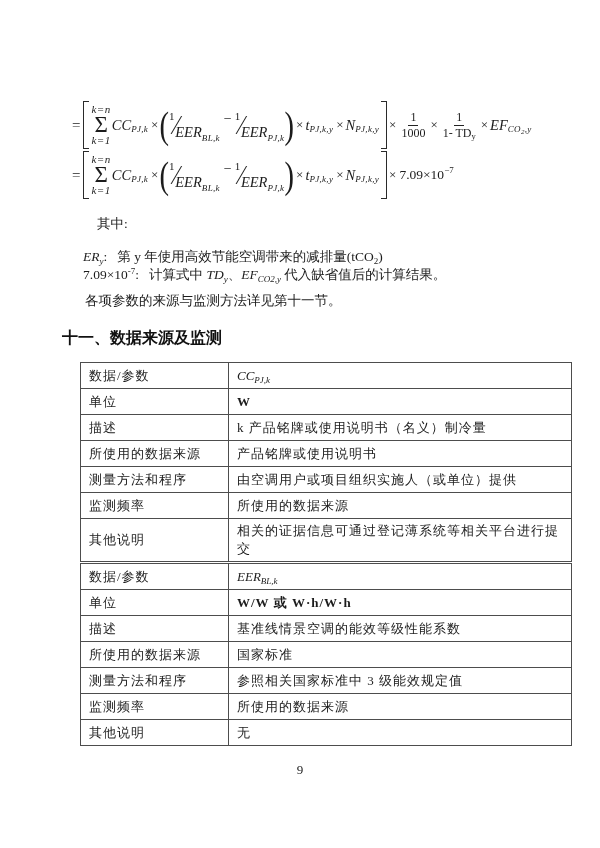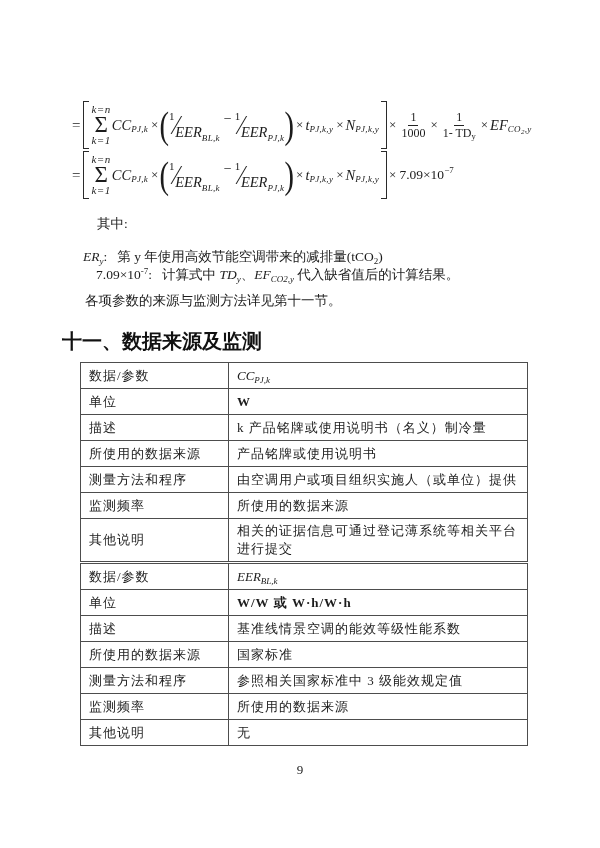--- a/index.html
+++ b/index.html
@@ -36,32 +36,32 @@
   .frac .fn { padding:0 2px; border-bottom:1px solid #222; }
   .frac .fd { padding:0 2px; white-space:nowrap; }
   .fd .fds { font-size:8.5px; position:relative; top:2px; }
   .ssub { font-size:7px; position:relative; top:2px; }
   .supexp { font-size:9px; position:relative; top:-5px; }
   .constant { font-size:13.5px; margin-left:1px; }
   
   .txt { position:absolute; font-size:13.5px; white-space:nowrap; }
   .t-where { top:215px; left:97px; }
   .t-er { top:241px; left:83px;margin-top:7px; }
-  .t-const { top:266px; left:96px; }
+  .t-const { top:266px; left:83px; }
   .t-note { top:292px; left:85px; }
   .ivar { font-style:italic; }
   .sub-s { font-size:9px; font-style:italic; position:relative; top:3px; }
   .sub-u { font-size:9px; position:relative; top:3px; }
   .sup-s { font-size:9px; position:relative; top:-5px; }
   .gap { display:inline-block; width:10px; }
   
   .heading { position:absolute; top:328px; left:62px;
-    font-family:"Liberation Sans", sans-serif; font-weight:bold; font-size:20px; color:#111; }
-  
-  table.ptable { position:absolute; left:80px; width:448px;
+    font-family:"Liberation Sans", sans-serif; font-weight:bold; font-size:16px; color:#111; }
+  
+  table.ptable { position:absolute; left:80px; width:492px;
     border-collapse:collapse; table-layout:fixed; font-size:13px; }
   .ptable-1 { top:362px; }
   .ptable-2 { top:563px; }
   .ptable td { border:1px solid #4d4d4d; padding:3px 8px; height:19px; vertical-align:middle; }
   .ptable td.c1 { width:131px; letter-spacing:1px; }
   .ptable td.c2 { letter-spacing:1px;margin-top:32px; }
   .pname { font-style:italic; font-family:"Liberation Serif", serif; letter-spacing:0; }
   .val-unit { font-family:"Liberation Serif", serif; font-weight:bold; letter-spacing:0.5px; }
   
   .pageno { position:absolute; top:762px; left:0; width:600px; text-align:center; font-size:13px; }

